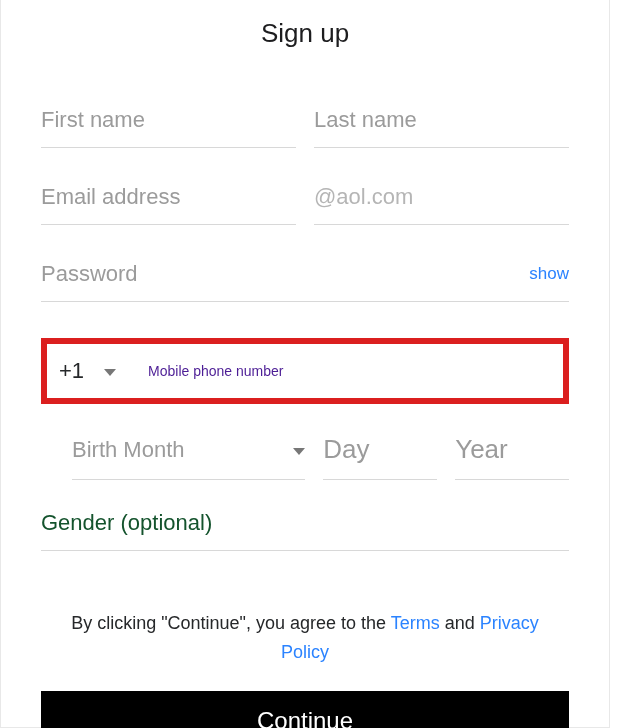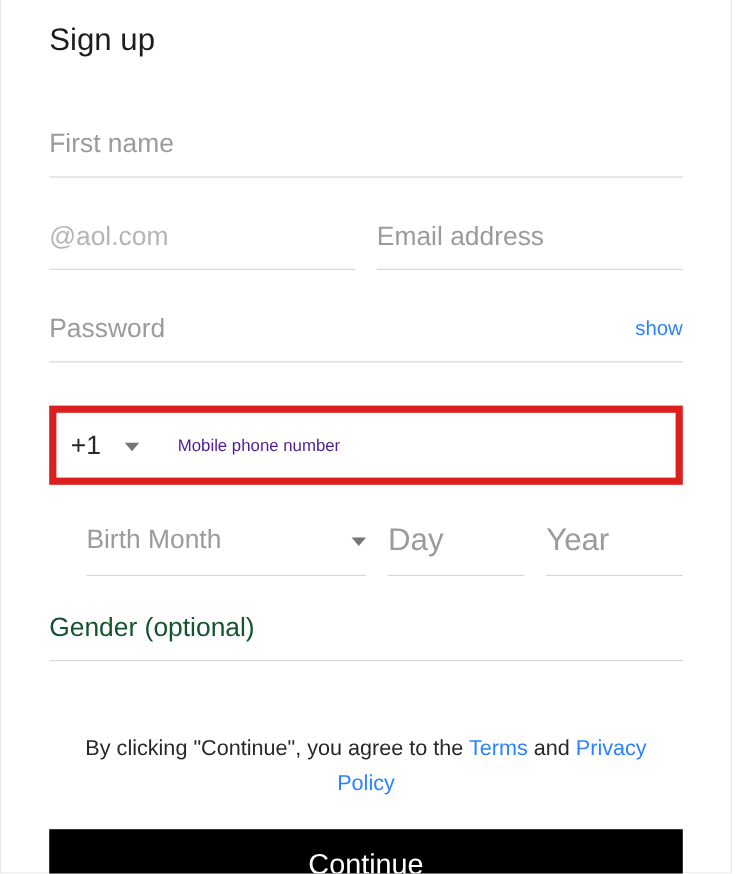--- a/index.html
+++ b/index.html
@@ -12,21 +12,21 @@
     }
     .card {
       border: 1px solid #e8e8e8;
       border-top: none;
       width: 610px;
       height: 100%;
       padding: 18px 40px 30px 40px;
       position: relative;
     }
     .title {
-      text-align: left;
+      text-align: center;
       font-size: 26px;
       font-weight: 400;
       margin-bottom: 46px;
       color: #1d1d1f;
     }
     .row {
       display: flex;
       gap: 18px;
       margin-bottom: 24px;
     }
@@ -145,28 +145,31 @@
 <body>
 
 <div class="card">
 
   <h1 class="title">Sign up</h1>
 
   <div class="row">
     <div class="field">
       <span class="placeholder">First name</span>
     </div>
+    <div class="field">
+      <span class="placeholder">Last name</span>
+    </div>
   </div>
 
   <div class="row">
+    <div class="field">
+      <span class="placeholder">Email address</span>
+    </div>
     <div class="field email-suffix">
       <span class="placeholder">@aol.com</span>
-    </div>
-    <div class="field">
-      <span class="placeholder">Email address</span>
     </div>
   </div>
 
   <div class="pw-row">
     <span class="placeholder">Password</span>
     <span class="show-link">show</span>
   </div>
 
   <div class="phone-group">
     <div class="cc">

